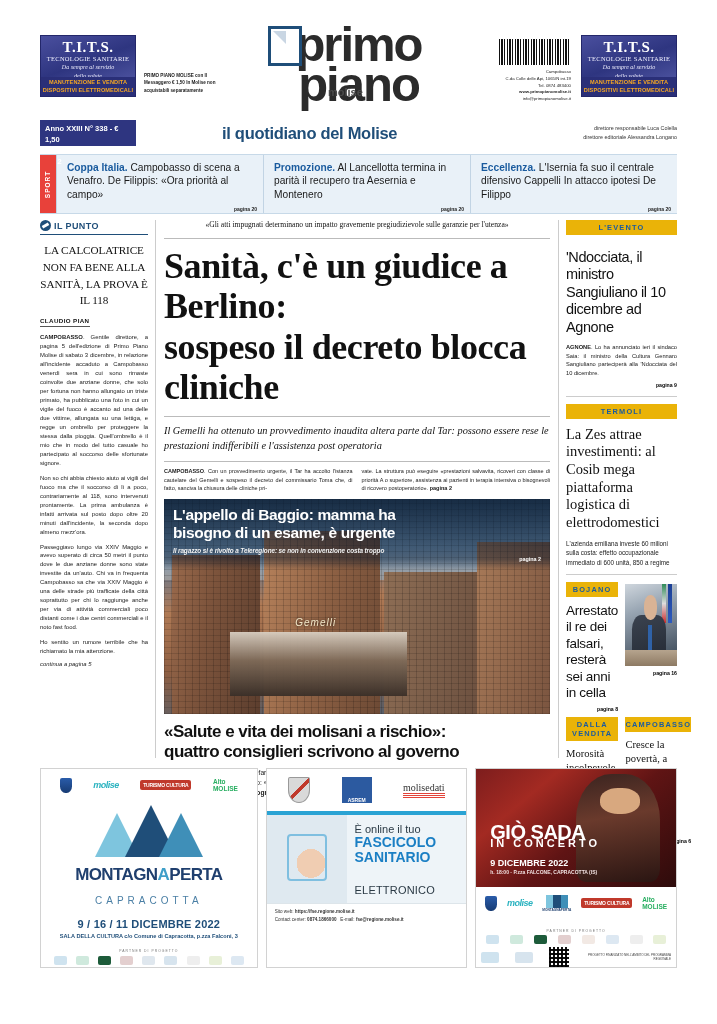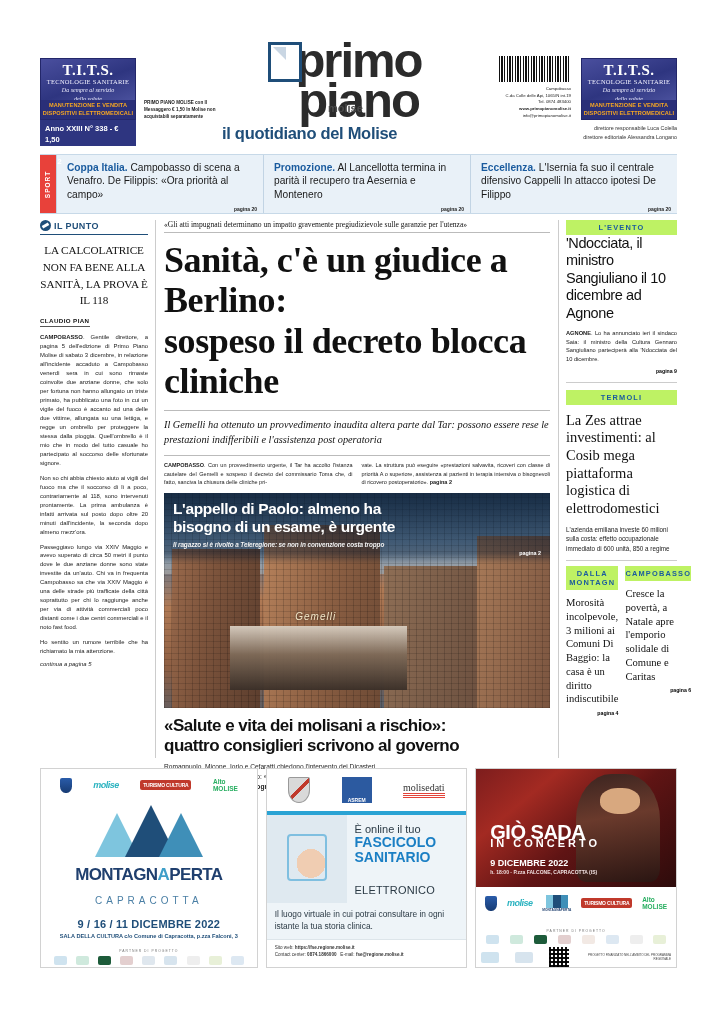--- a/index.html
+++ b/index.html
@@ -14,21 +14,21 @@
     width: 717px; height: 1024px;
     background: #ffffff;
     padding: 0 40px;
   }
 
   
   .masthead {
     position: relative;
     height: 120px;
     display: flex;
-    align-items: flex-end;
+    align-items: center;
     padding-top: 12px;
   }
   .its-logo {
     width: 96px; height: 62px;
     background: linear-gradient(160deg,#4a4f9e 0%, #2e3580 45%, #5a60ad 100%);
     border: 1px solid #23276a;
     position: relative;
     flex: 0 0 auto;
     overflow: hidden;
   }
@@ -227,22 +227,22 @@
     color: #1a1a1a; margin-top: 6px;
   }
   .punto-body b { font-weight: bold; }
   .punto-cont {
     font-size: 5.9px; font-style: italic; color: #1a1a1a; margin-top: 5px;
   }
 
   
   .occhiello {
     font-family: "Liberation Serif", serif;
-    font-size: 7.6px; color: #111;
-    padding-bottom: 3px; border-bottom: 1px solid #bbb;
+    font-size: 7.6px; text-align: center; color: #111;
+    padding-bottom: 9px; border-bottom: 1px solid #bbb;
   }
   .main-head {
     font-family: "Liberation Serif", serif;
     font-weight: bold; font-size: 36px; line-height: 1.12;
     color: #111; text-align: left; margin-top: 7px;
     letter-spacing: -.4px;
   }
   .main-sub {
     font-family: "Liberation Serif", serif;
     font-style: italic; font-size: 10.3px; line-height: 1.45;
@@ -322,27 +322,27 @@
   .second-sub {
     font-size: 6.6px; line-height: 1.55; color: #1a1a1a; margin-top: 6px;
   }
   .second-sub .bold { font-weight: bold; }
   .second-pg {
     font-size: 5.2px; font-weight: bold; text-align: right; margin-top: 3px;
   }
 
   
   .tagline-box {
-    background: #bef264; color: #1a5b9e;
+    background: #eab308; color: #1a5b9e;
     font-size: 7.4px; font-weight: bold; letter-spacing: 1.2px;
     text-align: center; padding: 3px 0;
   }
   .r-head {
     font-size: 14.5px; line-height: 1.2; color: #111;
-    margin-top: 0; letter-spacing: -.4px;
+    margin-top: 14px; letter-spacing: -.4px;
   }
   .r-body {
     font-size: 5.7px; line-height: 1.52; text-align: justify;
     color: #1a1a1a; margin-top: 7px;
   }
   .r-body b { font-weight: bold; }
   .r-pg {
     font-size: 5.2px; font-weight: bold; text-align: right; margin-top: 4px;
   }
 
@@ -641,21 +641,21 @@
         <div class="ph-building ph-b1"></div>
         <div class="ph-building ph-b2"></div>
         <div class="ph-building ph-b3"></div>
         <div class="ph-building ph-b4"></div>
         <div class="ph-grid"></div>
         <div class="ph-sign">Gemelli</div>
         <div class="ph-people"></div>
 
         <div class="photo-cap">
           <h2>
-            <div>L'appello di Paolo: almeno ha</div>
+            <div>L'appello di Baggio: mamma ha</div>
             <div>bisogno di un esame, è urgente</div>
           </h2>
           <div class="pc-sub">Il ragazzo si è rivolto a Teleregione: se non in convenzione costa troppo</div>
           <div class="pc-pg">pagina  2</div>
         </div>
       </div>
 
       <div class="second-head">
         <div>«Salute e vita dei molisani a rischio»:</div>
         <div>quattro consiglieri scrivono al governo</div>
@@ -673,24 +673,42 @@
       <div class="r-head">'Ndocciata, il ministro Sangiuliano il 10 dicembre ad Agnone</div>
       <div class="r-body"><b>AGNONE</b><span>. Lo ha annunciato ieri il sindaco Saia: il ministro della Cultura Gennaro Sangiuliano parteciperà alla 'Ndocciata del 10 dicembre.</span></div>
       <div class="r-pg">pagina 9</div>
 
       <div class="termoli-wrap">
         <div class="tagline-box">TERMOLI</div>
         <div class="t-head">La Zes attrae investimenti: al Cosib mega piattaforma logistica di elettrodomestici</div>
         <div class="t-sub">L'azienda emiliana investe 60 milioni sulla costa: effetto occupazionale immediato di 600 unità, 850 a regime</div>
       </div>
 
+      <div class="two-up">
+        <div class="cell">
+          <div class="tagline-box">BOJANO</div>
+          <div class="bojano-head">Arrestato il re dei falsari, resterà sei anni in cella</div>
+          <div class="r-pg">pagina 8</div>
+        </div>
+        <div class="cell">
+          <div class="mini-photo">
+            <div class="mp-flag1"></div>
+            <div class="mp-flag2"></div>
+            <div class="mp-suit"></div>
+            <div class="mp-head"></div>
+            <div class="mp-tie"></div>
+            <div class="mp-desk"></div>
+          </div>
+          <div class="r-pg">pagina 16</div>
+        </div>
+      </div>
 
       <div class="two-up" style="margin-top:5px;">
         <div class="cell">
-          <div class="tagline-box">DALLA MONTAGN</div>
+          <div class="tagline-box">DALLA VENDITA</div>
           <div class="small-head">Morosità incolpevole, 3 milioni ai Comuni Di Baggio: la casa è un diritto indiscutibile</div>
           <div class="r-pg">pagina 4</div>
         </div>
         <div class="cell">
           <div class="tagline-box">CAMPOBASSO</div>
           <div class="small-head">Cresce la povertà, a Natale apre l'emporio solidale di Comune e Caritas</div>
           <div class="r-pg">pagina 6</div>
         </div>
       </div>
     </div>
@@ -737,21 +755,20 @@
       <div class="ad2-banner"></div>
       <div class="ad2-main">
         <div class="ad2-img"></div>
         <div class="ad2-txt">
           <div class="ad2-l1">È online il tuo</div>
           <div class="ad2-l2">FASCICOLO</div>
           <div class="ad2-l3">SANITARIO</div>
           <div class="ad2-l4">ELETTRONICO</div>
         </div>
       </div>
-      <div class="ad2-desc">Il luogo virtuale in cui potrai consultare in ogni istante la tua storia clinica.</div>
       <div class="ad2-foot">
         <div><span>Sito web:</span> <b>https://fse.regione.molise.it</b></div>
         <div><span>Contact center:</span> <b>0874.1866000</b> &nbsp; <span>E-mail:</span> <b>fse@regione.molise.it</b></div>
       </div>
     </div>
 
     <div class="ad ad3">
       <div class="ad3-img">
         <div class="ad3-figure"></div>
         <div class="ad3-face"></div>

